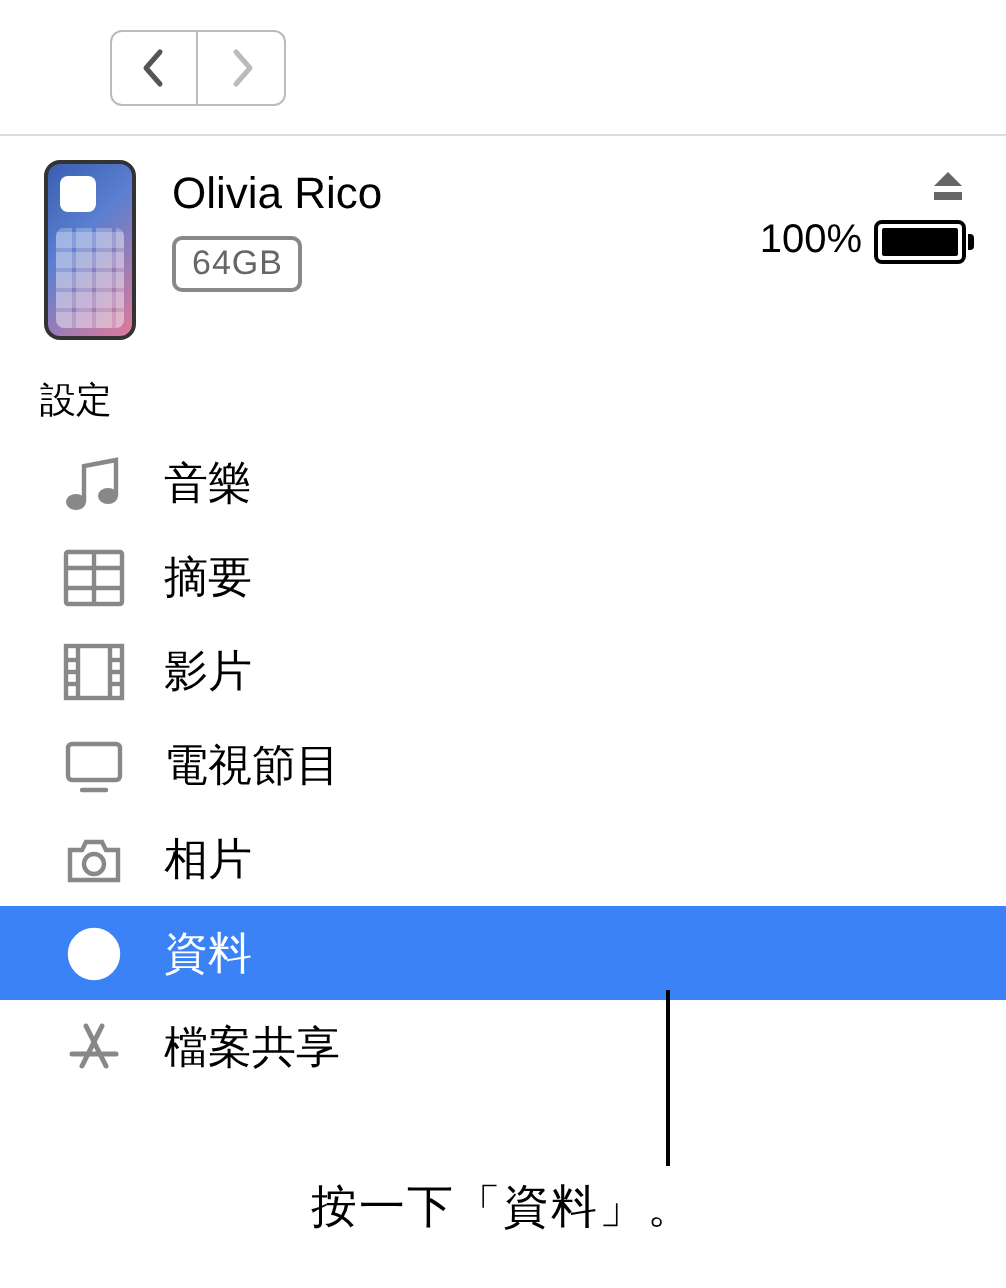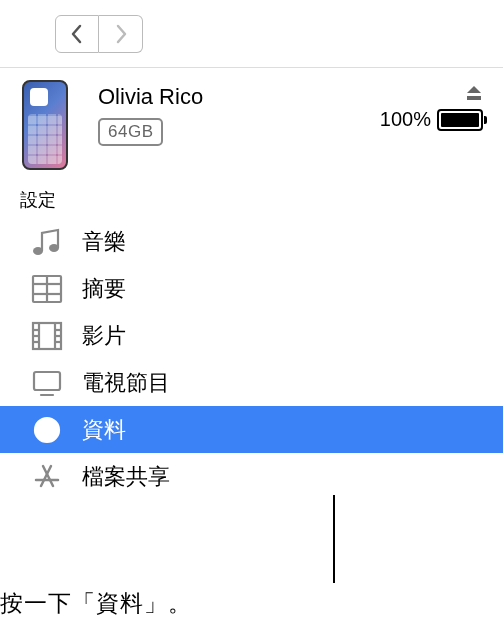--- a/index.html
+++ b/index.html
@@ -31,21 +31,20 @@
     .nav-btn svg { width: 14px; height: 20px; }
     .divider {
       height: 1px;
       background: #ddd;
       margin-top: 4px;
     }
     .device-header {
       display: flex;
       padding: 12px 20px 8px 22px;
       align-items: flex-start;
-      gap: 12px;
     }
     .device-thumb {
       width: 46px;
       height: 90px;
       border-radius: 8px;
       background: linear-gradient(135deg, #3a5fb0 0%, #5a7fd0 40%, #e07a9a 100%);
       position: relative;
       overflow: hidden;
       border: 2px solid #333;
     }
@@ -167,20 +166,21 @@
       top: 495px;
       width: 2px;
       height: 88px;
       background: #000;
     }
     .annotation-text {
       position: absolute;
       left: 0;
       right: 0;
       top: 588px;
+      text-align: center;
       font-size: 23px;
       color: #000;
       letter-spacing: 1px;
     }
   </style>
 </head>
 <body>
 
 <div class="toolbar">
   <div class="nav-btn">
@@ -266,20 +266,29 @@
   <div class="sidebar-item">
     <span class="item-icon">
       <svg viewBox="0 0 32 30" fill="none" stroke="#888" stroke-width="2.2">
         <rect x="3" y="4" width="26" height="18" rx="2"></rect>
         <line x1="10" y1="27" x2="22" y2="27" stroke-linecap="round"></line>
       </svg>
     </span>
     <span class="item-label">電視節目</span>
   </div>
 
+  <div class="sidebar-item">
+    <span class="item-icon">
+      <svg viewBox="0 0 32 30" fill="none" stroke="#888" stroke-width="2.2">
+        <path d="M4 10 L4 25 L28 25 L28 10 L22 10 L20 6 L12 6 L10 10 Z"></path>
+        <circle cx="16" cy="17" r="5"></circle>
+      </svg>
+    </span>
+    <span class="item-label">相片</span>
+  </div>
 
   <div class="sidebar-item selected">
     <span class="item-icon">
       <svg viewBox="0 0 32 30" fill="none" stroke="#fff" stroke-width="2.2">
         <circle cx="16" cy="15" r="12"></circle>
         <circle cx="16" cy="9" r="1.2" fill="#fff" stroke="none"></circle>
         <line x1="16" y1="13" x2="16" y2="22"></line>
       </svg>
     </span>
     <span class="item-label">資料</span>

